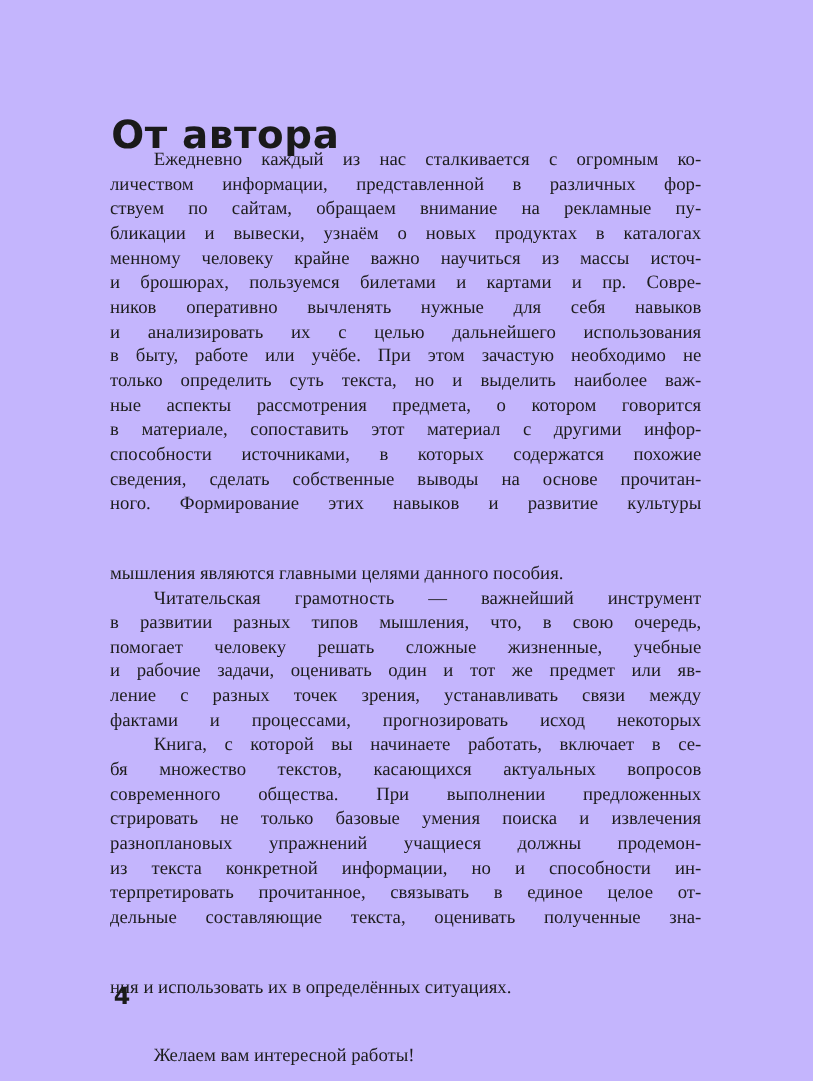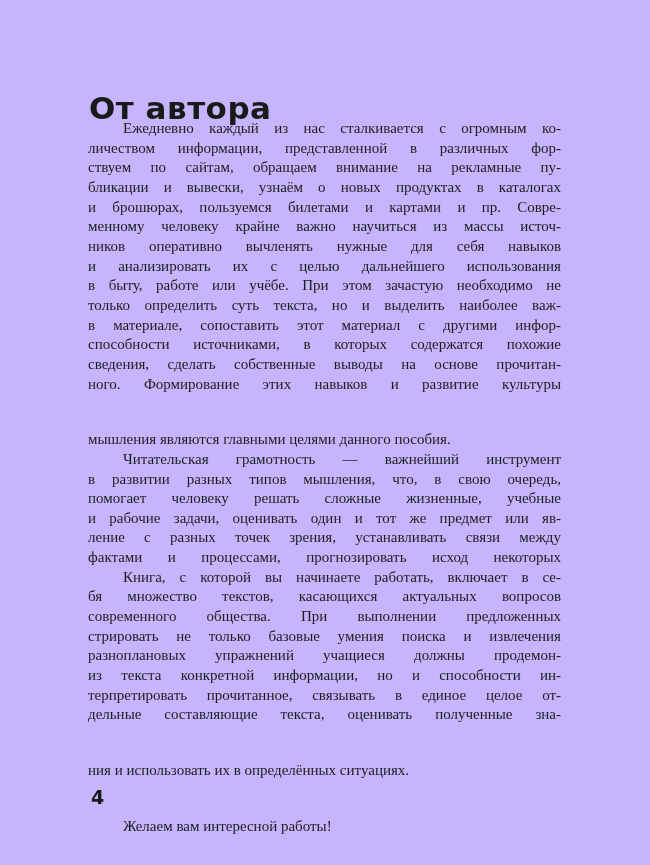--- a/index.html
+++ b/index.html
@@ -57,26 +57,27 @@
 
 <div class="page" style="background: #c4b5fd;">
   <h1 class="title" style="color: rgb(26, 26, 26);">От автора</h1>
 
   <div class="body-text" style="color: rgb(29, 29, 29);">
       <div class="paragraph">
         <div class="line indent">Ежедневно каждый из нас сталкивается с огромным ко-</div>
         <div class="line">личеством информации, представленной в различных фор-</div>
         <div class="line">ствуем по сайтам, обращаем внимание на рекламные пу-</div>
         <div class="line">бликации и вывески, узнаём о новых продуктах в каталогах</div>
+        <div class="line">менному человеку крайне важно научиться из массы источ-</div>
         <div class="line">и брошюрах, пользуемся билетами и картами и пр. Совре-</div>
-        <div class="line">менному человеку крайне важно научиться из массы источ-</div>
         <div class="line">ников оперативно вычленять нужные для себя навыков</div>
         <div class="line">и анализировать их с целью дальнейшего использования</div>
         <div class="line">в быту, работе или учёбе. При этом зачастую необходимо не</div>
         <div class="line">только определить суть текста, но и выделить наиболее важ-</div>
+        <div class="line">ные аспекты рассмотрения предмета, о котором говорится</div>
         <div class="line">в материале, сопоставить этот материал с другими инфор-</div>
         <div class="line">способности источниками, в которых содержатся похожие</div>
         <div class="line">сведения, сделать собственные выводы на основе прочитан-</div>
         <div class="line">ного. Формирование этих навыков и развитие культуры</div>
         <div class="line last">мышления являются главными целями данного пособия.</div>
       </div>
       <div class="paragraph">
         <div class="line indent">Читательская грамотность — важнейший инструмент</div>
         <div class="line">в развитии разных типов мышления, что, в свою очередь,</div>
         <div class="line">помогает человеку решать сложные жизненные, учебные</div>

